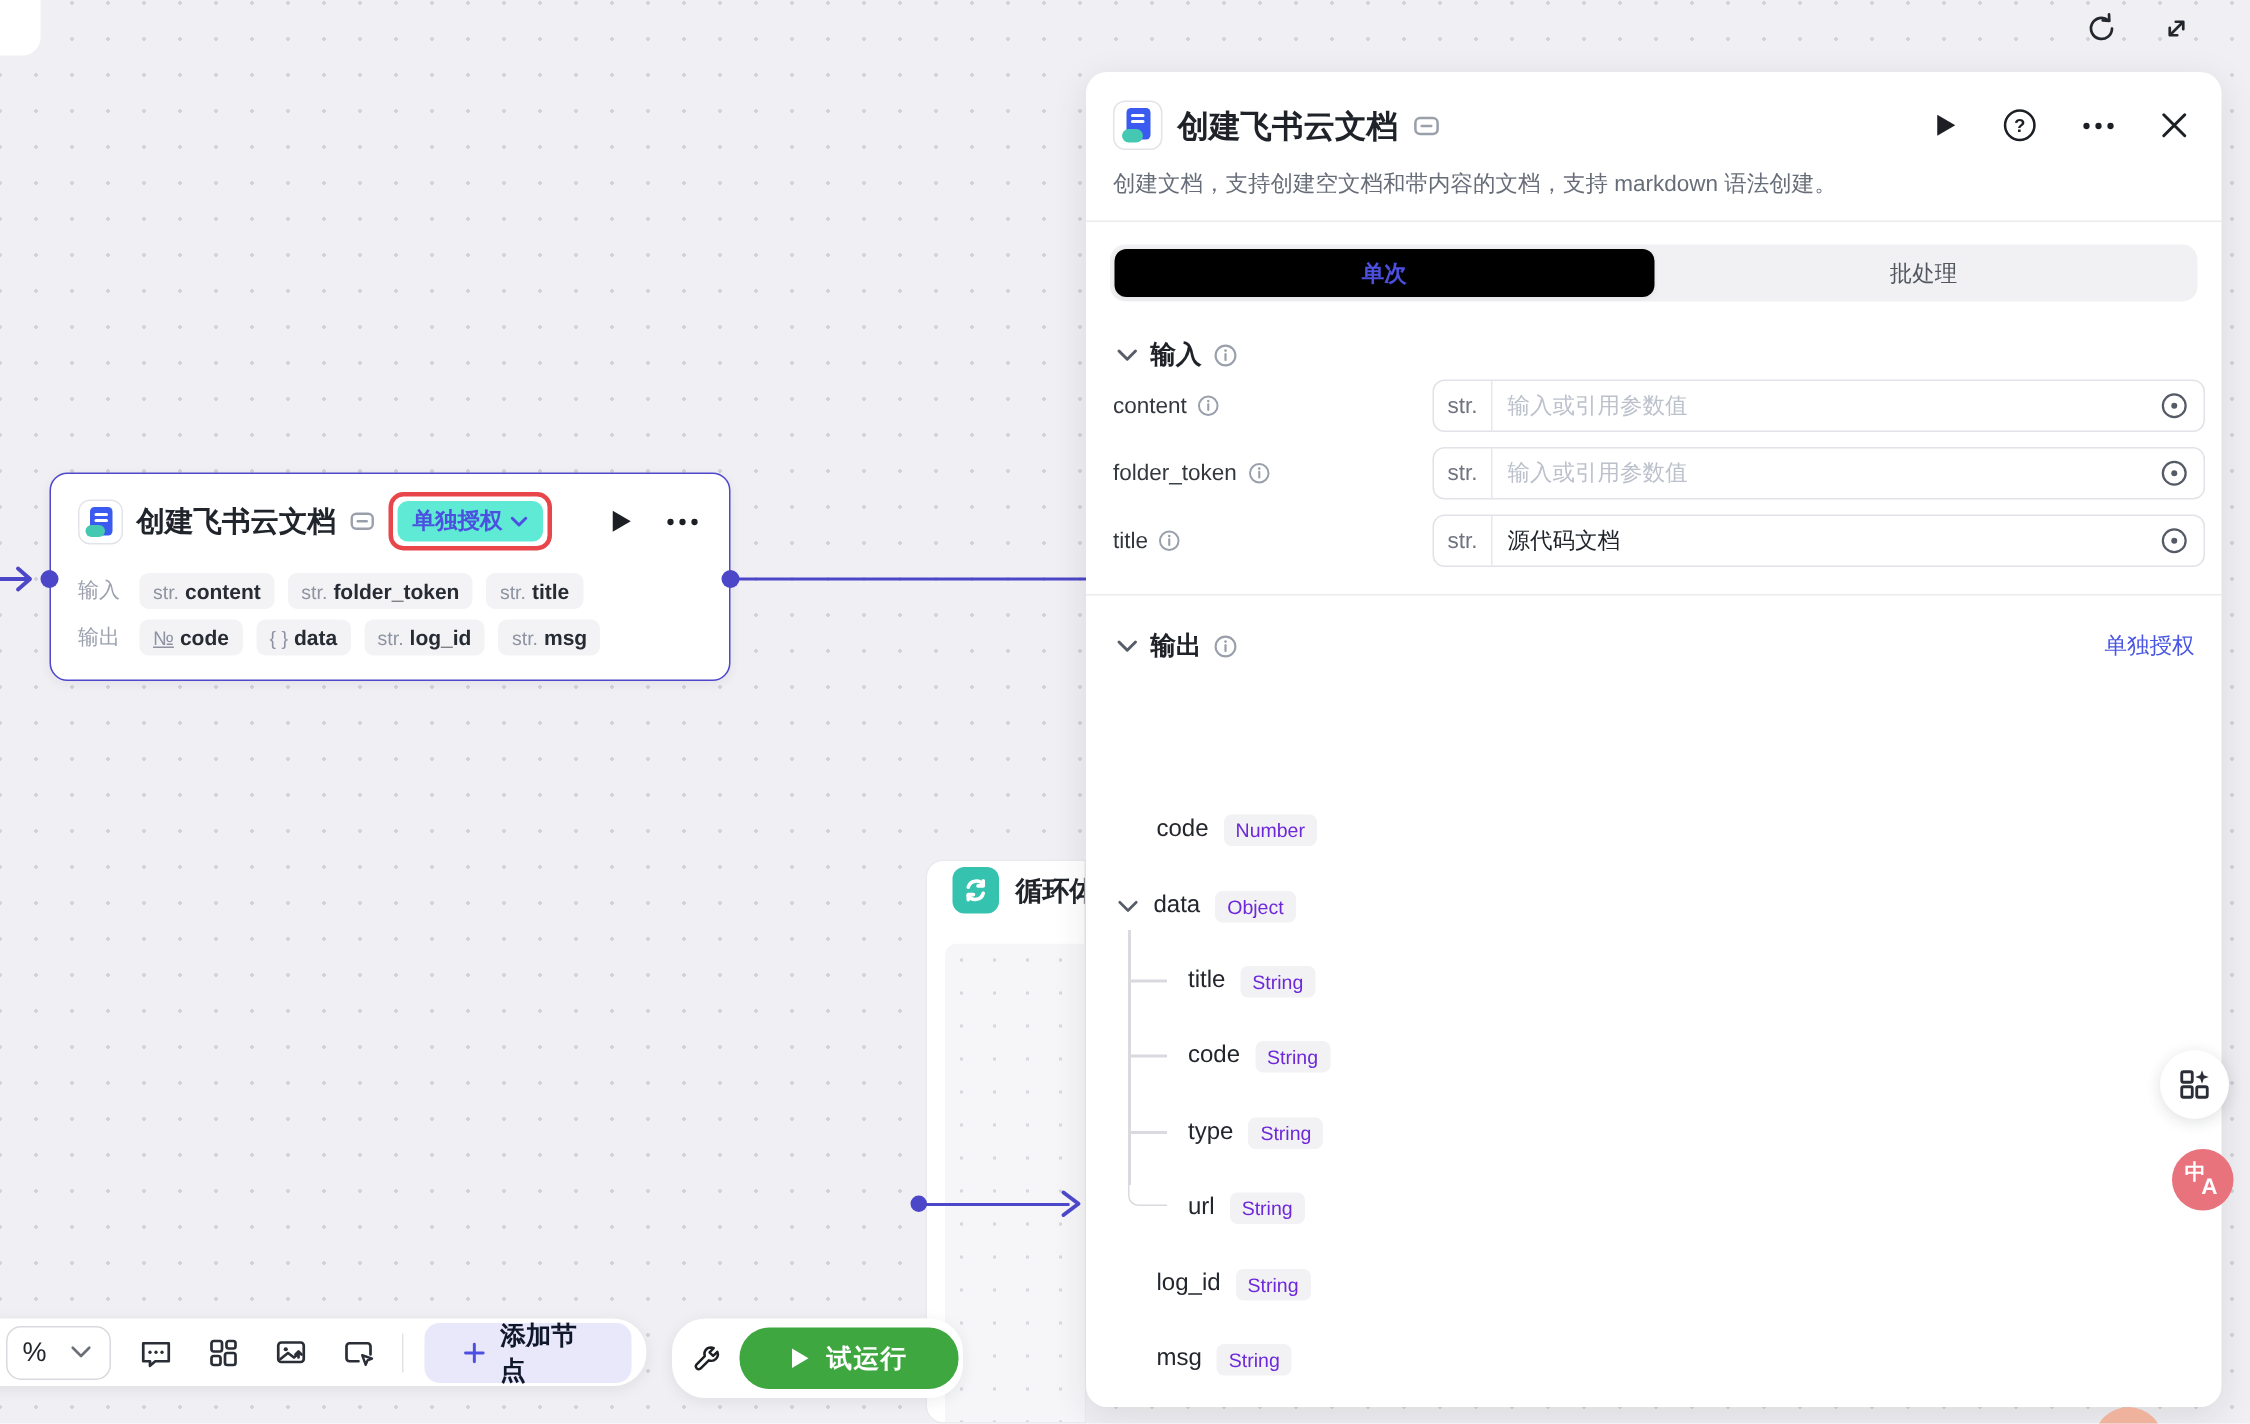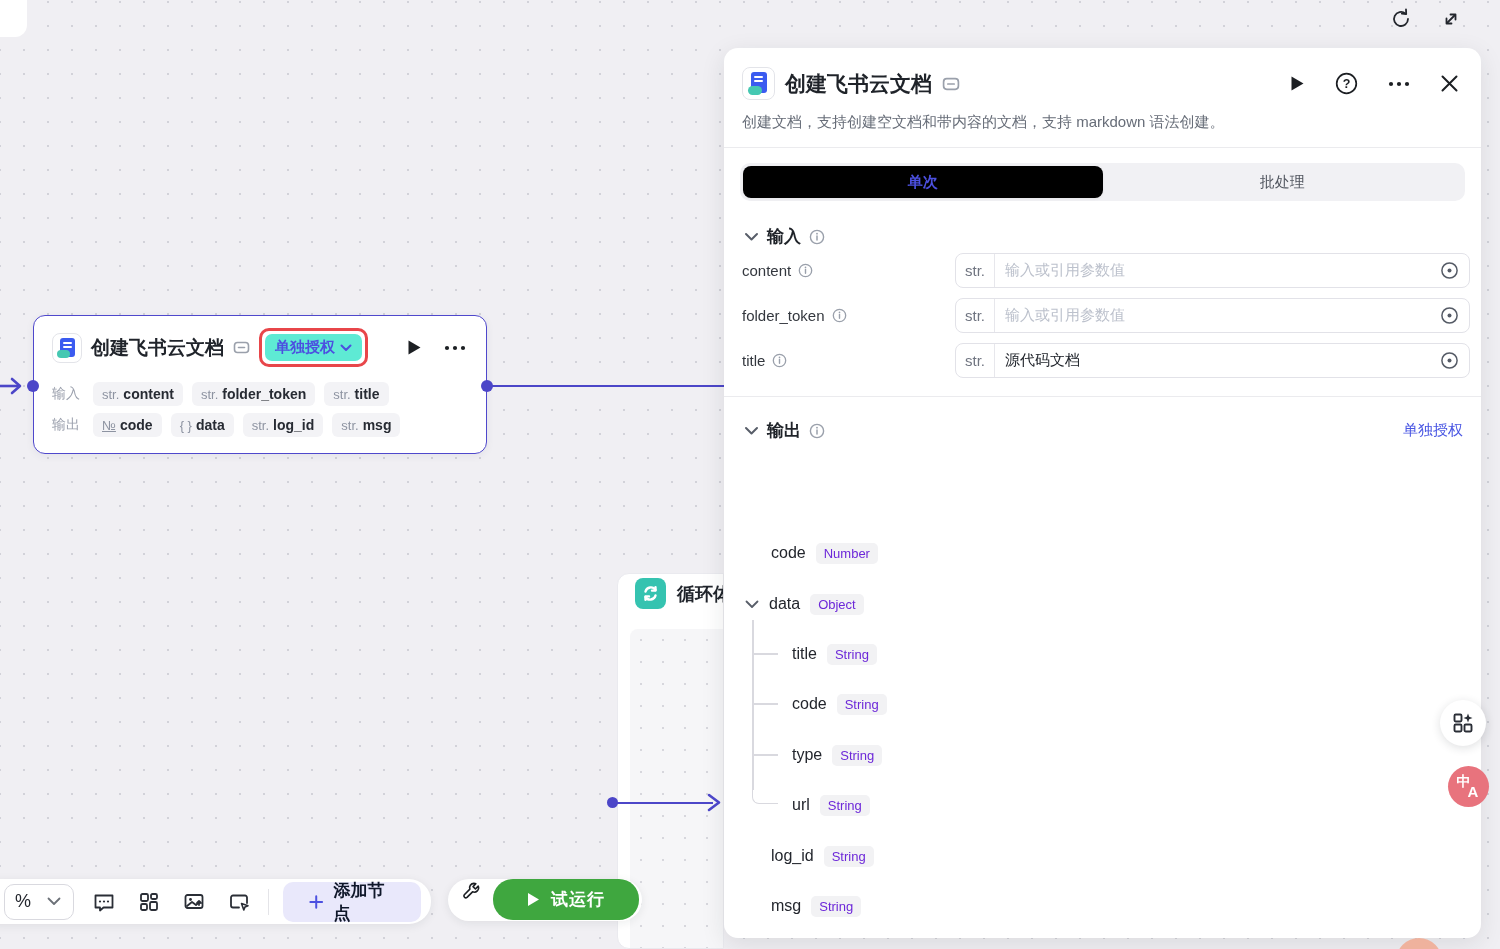--- a/index.html
+++ b/index.html
@@ -66,23 +66,23 @@
     display:flex; align-items:center; padding:0 10px 0 28px; gap:14px; }
   .zoom-ctl { display:flex; align-items:center; gap:16px; border:1px solid #d9d9df;
     border-radius:10px; height:36px; padding:0 12px 0 10px; cursor:pointer; }
   .zoom-ctl .zl { font-size:18px; color:#23262d; }
   .tool-icon { width:34px; height:34px; display:flex; align-items:center; justify-content:center;
     cursor:pointer; border-radius:8px; }
   .tb-divider { width:1px; height:26px; background:#e4e4e8; }
   .add-node-btn { display:flex; align-items:center; gap:10px; background:#e9e8fb;
     color:#0f172a; border-radius:10px; height:40px; padding:0 26px; cursor:pointer; }
   .add-node-btn span { font-size:17px; font-weight:bold; }
-  .run-group { position:absolute; left:448px; top:879px; height:42px; width:194px;
+  .run-group { position:absolute; left:448px; top:879px; height:53px; width:194px;
     background:#fff; border-radius:22px; box-shadow:0 2px 10px rgba(31,35,41,.08);
-    display:flex; align-items:flex-start; padding:0 3px 0 12px; gap:10px; }
+    display:flex; align-items:center; padding:0 3px 0 12px; gap:10px; }
   .run-btn { display:flex; align-items:center; justify-content:center; gap:11px;
     background:#3fa73f; border-radius:20px; height:41px; flex:1; cursor:pointer; }
   .run-btn span { color:#fff; font-size:17px; font-weight:bold; letter-spacing:1px; }
 
   
   .panel { position:absolute; left:724px; top:48px; width:757px; height:890px;
     background:#fff; border-radius:14px; box-shadow:0 6px 24px rgba(31,35,41,.10);
     overflow:hidden; }
   .panel-header { display:flex; align-items:center; gap:10px; padding:19px 22px 0 18px; }
   .panel-title { font-size:21px; font-weight:bold; color:#1f2329; }

